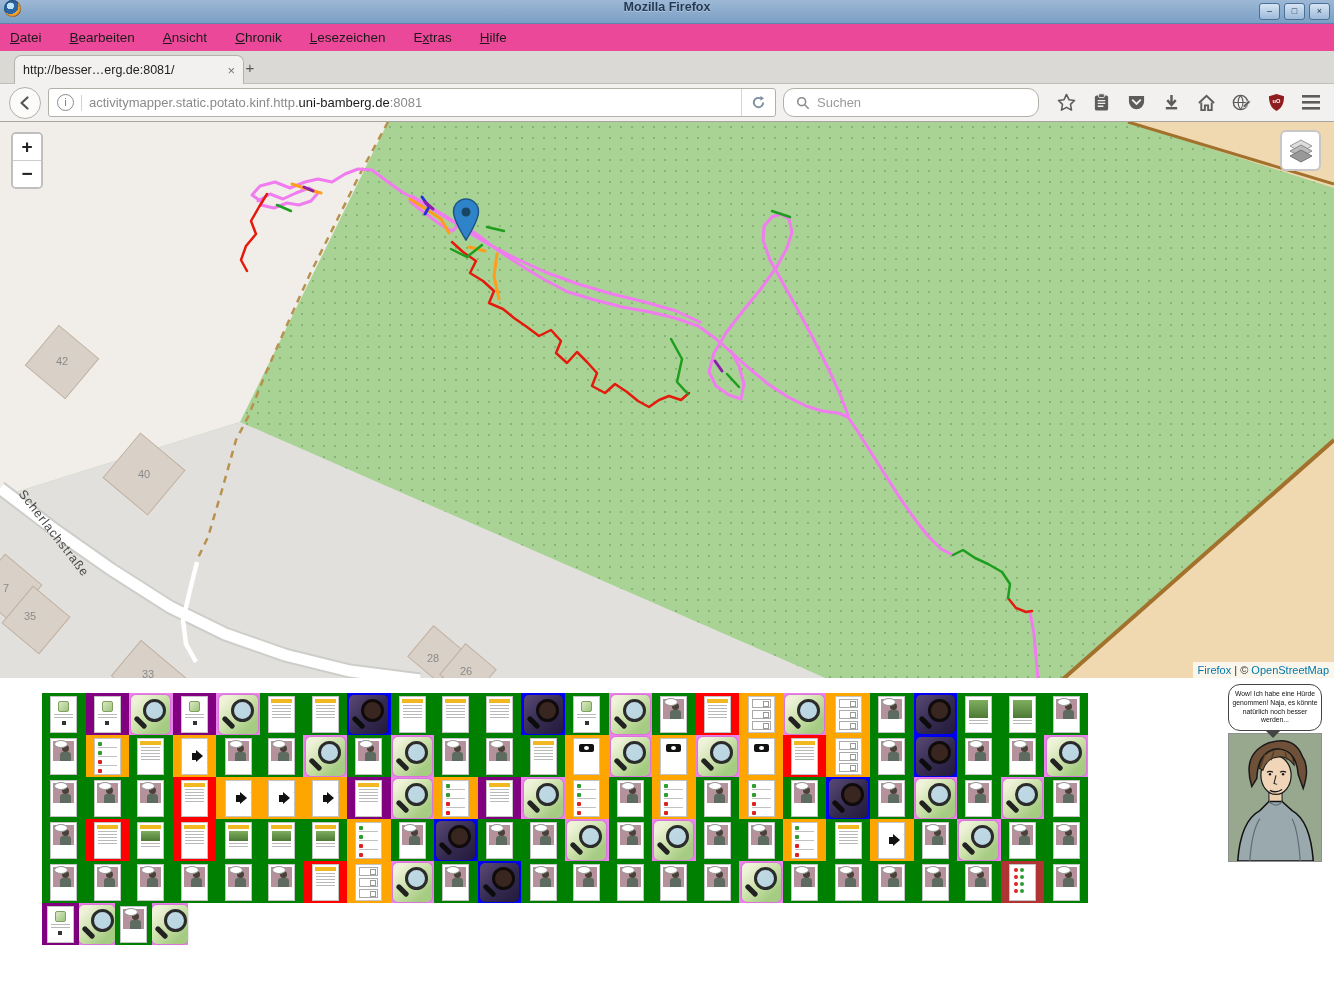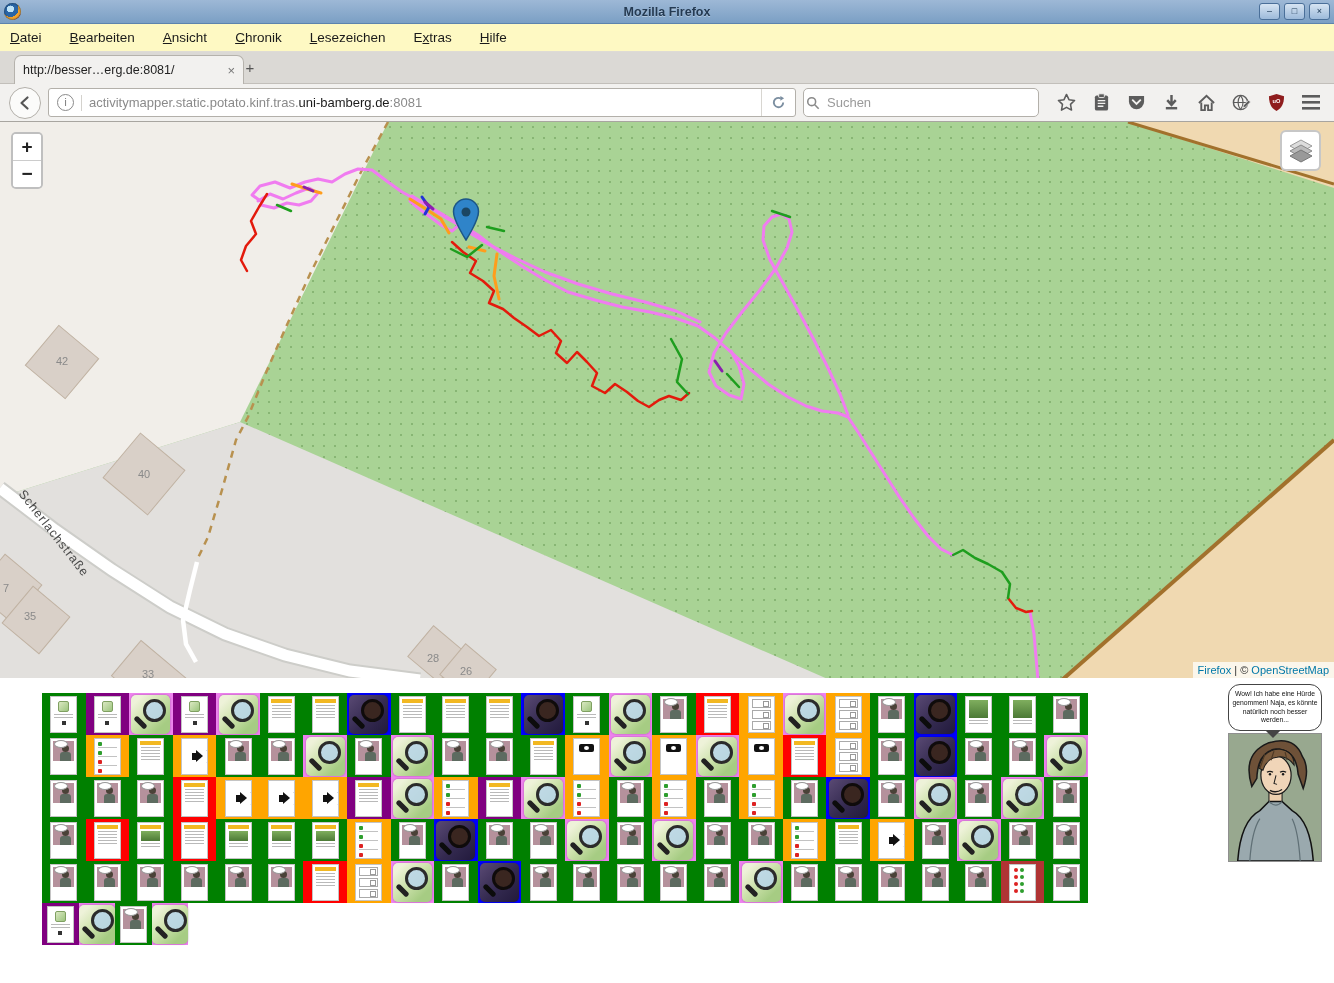--- a/index.html
+++ b/index.html
@@ -1,28 +1,28 @@
 <!DOCTYPE html>
 <html><head>
 <meta charset="utf-8">
 <style>
   html,body{margin:0;padding:0;width:1334px;height:983px;overflow:hidden;
     font-family:"Liberation Sans",sans-serif;background:#fff;}
   
   #titlebar{height:23px;background:linear-gradient(#9db8d6,#7b9fc4);border-bottom:1px solid #5c83ad;
-    display:flex;align-items:center;position:relative;}
+    display:flex;position:relative;}
   .fx-logo{width:17px;height:17px;border-radius:50%;margin-left:4px;
     background:radial-gradient(circle at 38% 35%,#bfe3f7 0 22%,#2a65a5 23% 52%,#f5a32a 53% 72%,#d9611c 73% 100%);
     box-shadow:inset 0 0 2px #123;}
   .win-title{position:absolute;left:0;right:0;text-align:center;font-weight:bold;font-size:12.5px;
     color:#243a52;text-shadow:0 1px 0 rgba(255,255,255,.35);}
   .win-btns{position:absolute;right:4px;top:3px;display:flex;gap:4px;}
   .win-btn{width:19px;height:15px;border:1px solid #4a6f99;border-radius:3px;font-size:9px;line-height:14px;
     text-align:center;color:#17334f;background:linear-gradient(#d6e4f2,#9dbada);}
-  #menubar{height:27px;background:#fef9c3;border-bottom:1px solid #dedbd5;display:flex;align-items:center;
+  #menubar{height:27px;background:#ec4899;border-bottom:1px solid #dedbd5;display:flex;align-items:center;
     padding-left:10px;gap:28px;font-size:13.5px;color:#1a1a1a;}
   .menu-item{cursor:default;}
   #tabbar{height:31px;background:#dbd9d5;position:relative;border-bottom:1px solid #c2bfba;}
   .tab{position:absolute;left:14px;top:3px;width:212px;height:28px;background:#f2f1ef;
     border:1px solid #b5b2ac;border-bottom:none;border-radius:7px 7px 0 0;display:flex;align-items:center;
     padding:0 8px;font-size:12.5px;color:#222;}
   .tab-title{flex:1;white-space:nowrap;overflow:hidden;text-overflow:ellipsis;}
   .tab-close{color:#777;font-size:13px;margin-left:6px;}
   .newtab{position:absolute;left:238px;top:7px;width:24px;height:19px;text-align:center;font-size:15px;
     color:#555;line-height:18px;}
@@ -32,22 +32,22 @@
     display:flex;align-items:center;justify-content:center;flex:0 0 auto;}
   .urlbox{flex:1;height:27px;background:#fff;border:1px solid #b3b0aa;border-radius:3px;display:flex;
     align-items:center;padding-left:8px;font-size:13px;min-width:0;}
   .info-ic{width:15px;height:15px;border-radius:50%;border:1px solid #8a8a8a;color:#707070;font-size:10px;
     display:flex;align-items:center;justify-content:center;flex:0 0 auto;}
   .url-sep{width:1px;height:16px;background:#d4d2cd;margin:0 7px;}
   .url-text{white-space:nowrap;overflow:hidden;color:#8a8a8a;}
   .url-domain{color:#1c1c1c;}
   .reload{margin-left:auto;width:33px;height:100%;border-left:1px solid #d8d6d1;display:flex;
     align-items:center;justify-content:center;}
-  .searchbox{width:230px;height:27px;background:#fff;border:1px solid #b3b0aa;border-radius:5px;
-    display:flex;align-items:center;padding:0 2px;flex:0 0 auto;}
+  .searchbox{width:230px;height:27px;background:#fff;border:1px solid #b3b0aa;border-radius:11px;
+    display:flex;align-items:center;padding:0 12px;flex:0 0 auto;}
   .searchbox input{border:none;outline:none;flex:1;font-size:13px;font-family:inherit;color:#333;min-width:0;}
   .searchbox input::placeholder{color:#9a9a9a;}
   .tool-icons{display:flex;align-items:center;gap:15px;margin:0 4px 0 10px;flex:0 0 auto;}
   .ti{display:flex;align-items:center;justify-content:center;width:20px;height:20px;}
   
   #map{position:absolute;left:0;top:122px;width:1334px;height:556px;background:#a9d395;overflow:hidden;}
   .lf-zoom{position:absolute;left:11px;top:10px;width:28px;border:2px solid rgba(0,0,0,.25);border-radius:5px;
     background:#fff;overflow:hidden;z-index:5;}
   .lf-zbtn{height:26px;line-height:26px;text-align:center;font-size:19px;font-weight:bold;color:#222;background:#fff;}
   .lf-zbtn:first-child{border-bottom:1px solid #ccc;}
@@ -148,21 +148,21 @@
 
 <div id="navbar">
   <div class="nav-back">
     <svg width="16" height="16" viewBox="0 0 16 16">
         <path d="M10.5 2.5 L4.5 8 L10.5 13.5" fill="none" stroke="#555" stroke-width="2.2" stroke-linecap="round" stroke-linejoin="round"></path>
       </svg>
   </div>
   <div class="urlbox">
     <span class="info-ic">i</span>
     <span class="url-sep"></span>
-    <span class="url-text"><span>activitymapper.static.potato.kinf.tras.</span><span class="url-domain">uni-bamberg.de</span><span>:8081</span></span>
+    <span class="url-text"><span>activitymapper.static.potato.kinf.http.</span><span class="url-domain">uni-bamberg.de</span><span>:8081</span></span>
     <span class="reload">
       <svg width="15" height="15" viewBox="0 0 16 16">
           <path d="M13 8 A5 5 0 1 1 10.5 3.7" fill="none" stroke="#7b8ea0" stroke-width="2"></path>
           <path d="M10 1 L14 3.5 L10 6 Z" fill="#7b8ea0"></path>
         </svg>
     </span>
   </div>
   <div class="searchbox">
     <svg width="14" height="14" viewBox="0 0 16 16" style="margin-right:5px">
         <circle cx="6.5" cy="6.5" r="4.5" fill="none" stroke="#8a8a8a" stroke-width="1.8"></circle>

